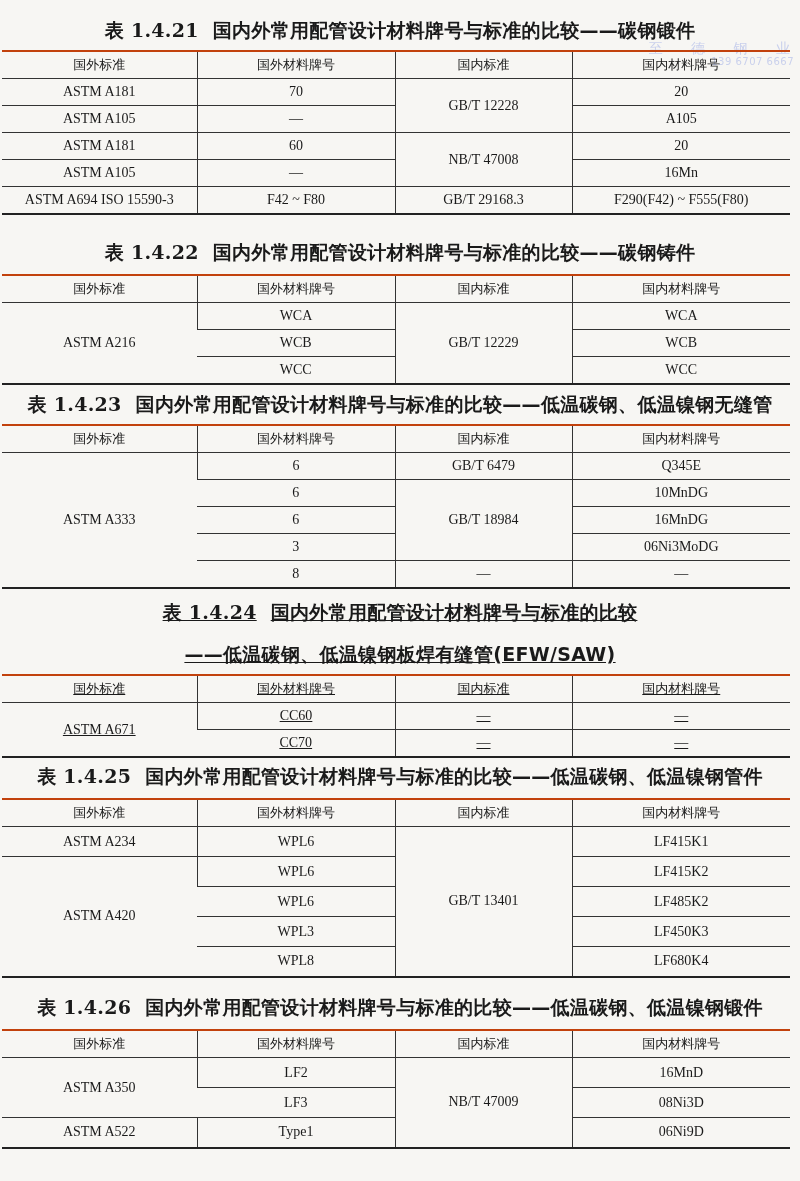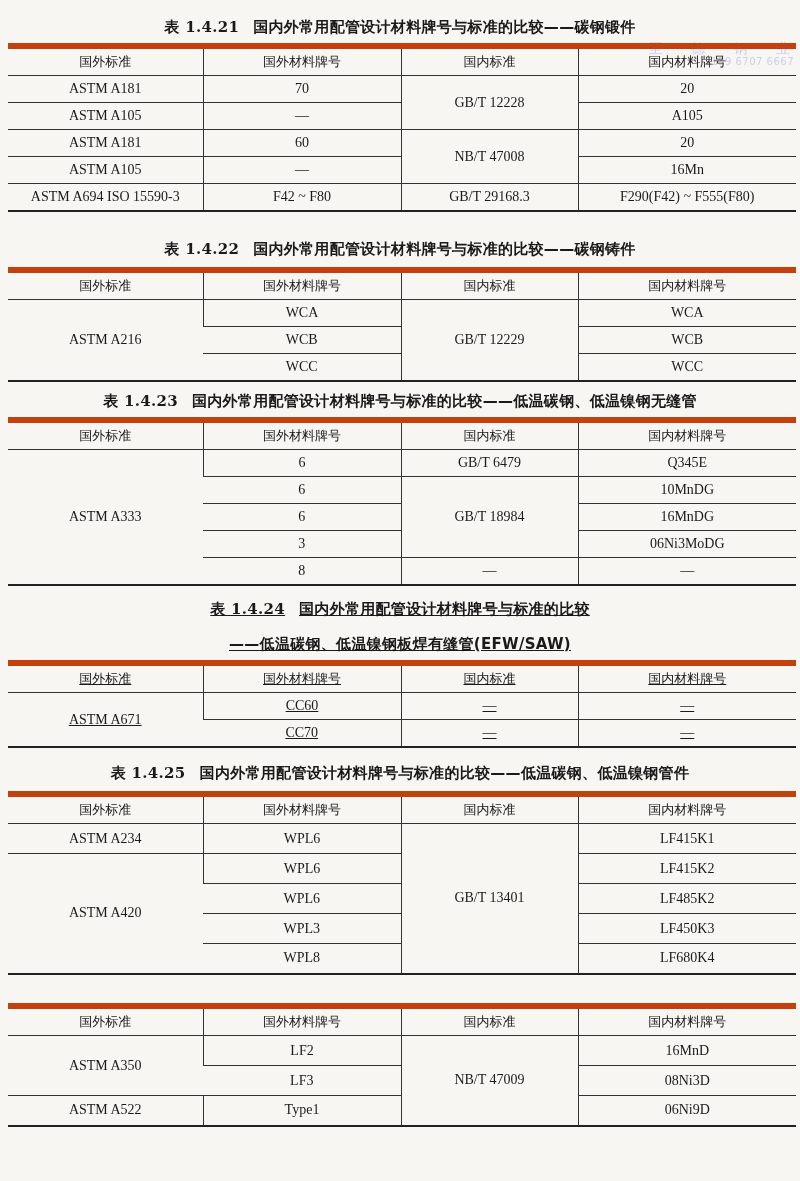--- a/index.html
+++ b/index.html
@@ -10,30 +10,30 @@
     color: #1a1a1a;
   }
   .watermark {
     position: absolute; top: 2px; right: 6px; text-align: right;
     color: #c9d0ec; font-family: "DejaVu Sans", sans-serif; line-height: 1.15; margin-top: 38px;
   }
   .watermark .wm-name { font-size: 14px; letter-spacing: 12px; margin-right: -8px; }
   .watermark .wm-phone { font-size: 10px; letter-spacing: 0.5px; }
   .section { position: absolute; left: 0; width: 800px; }
   .caption {
-    text-align: center; font-weight: bold; font-size: 15px;
+    text-align: center; font-weight: bold; font-size: 19px;
     font-family: "DejaVu Sans", "Liberation Sans", sans-serif;
     letter-spacing: 0.3px;
   }
   .caption .num { font-family: "DejaVu Serif", serif; margin-right: 14px; }
   .caption .line2 { display: block; margin-top: 16px; }
   table {
-    border-collapse: collapse; width: 788px; margin-left: 8px;
+    border-collapse: collapse; width: 788px; margin-left: 2px;
     table-layout: fixed;
-    border-top: 6px solid #c2410c; border-bottom: 2px solid #222;
+    border-top: 2px solid #c2410c; border-bottom: 2px solid #222;
     font-size: 13px;
   }
   col.c1 { width: 195px; } col.c2 { width: 198px; } col.c3 { width: 177px; } col.c4 { width: 218px; }
   th, td {
     text-align: center; vertical-align: middle; font-weight: normal;
     border-left: 1px solid #333; border-top: 1px solid #333;
     padding: 0 2px; height: 26px;
   }
   th { font-family: "DejaVu Sans", sans-serif; font-size: 13px; border-top: none; border-bottom: 1px solid #333; }
   tr > :first-child { border-left: none; }
@@ -252,20 +252,23 @@
     </tr>
     <tr style="height:30px;">
       <td class="en">WPL8</td>
       <td class="en">LF680K4</td>
     </tr>
   </tbody>
     </table>
 </div>
 
 <div class="section" style="top:995px;">
+  <div class="caption">
+    <span class="num">表 1.4.26</span><span>国内外常用配管设计材料牌号与标准的比较——低温碳钢、低温镍钢锻件</span>
+  </div>
   <table style="margin-top:8px;">
     <colgroup>
         <col class="c1">
         <col class="c2">
         <col class="c3">
         <col class="c4">
       </colgroup>
     <tbody>
         <tr>
       <th>国外标准</th>

